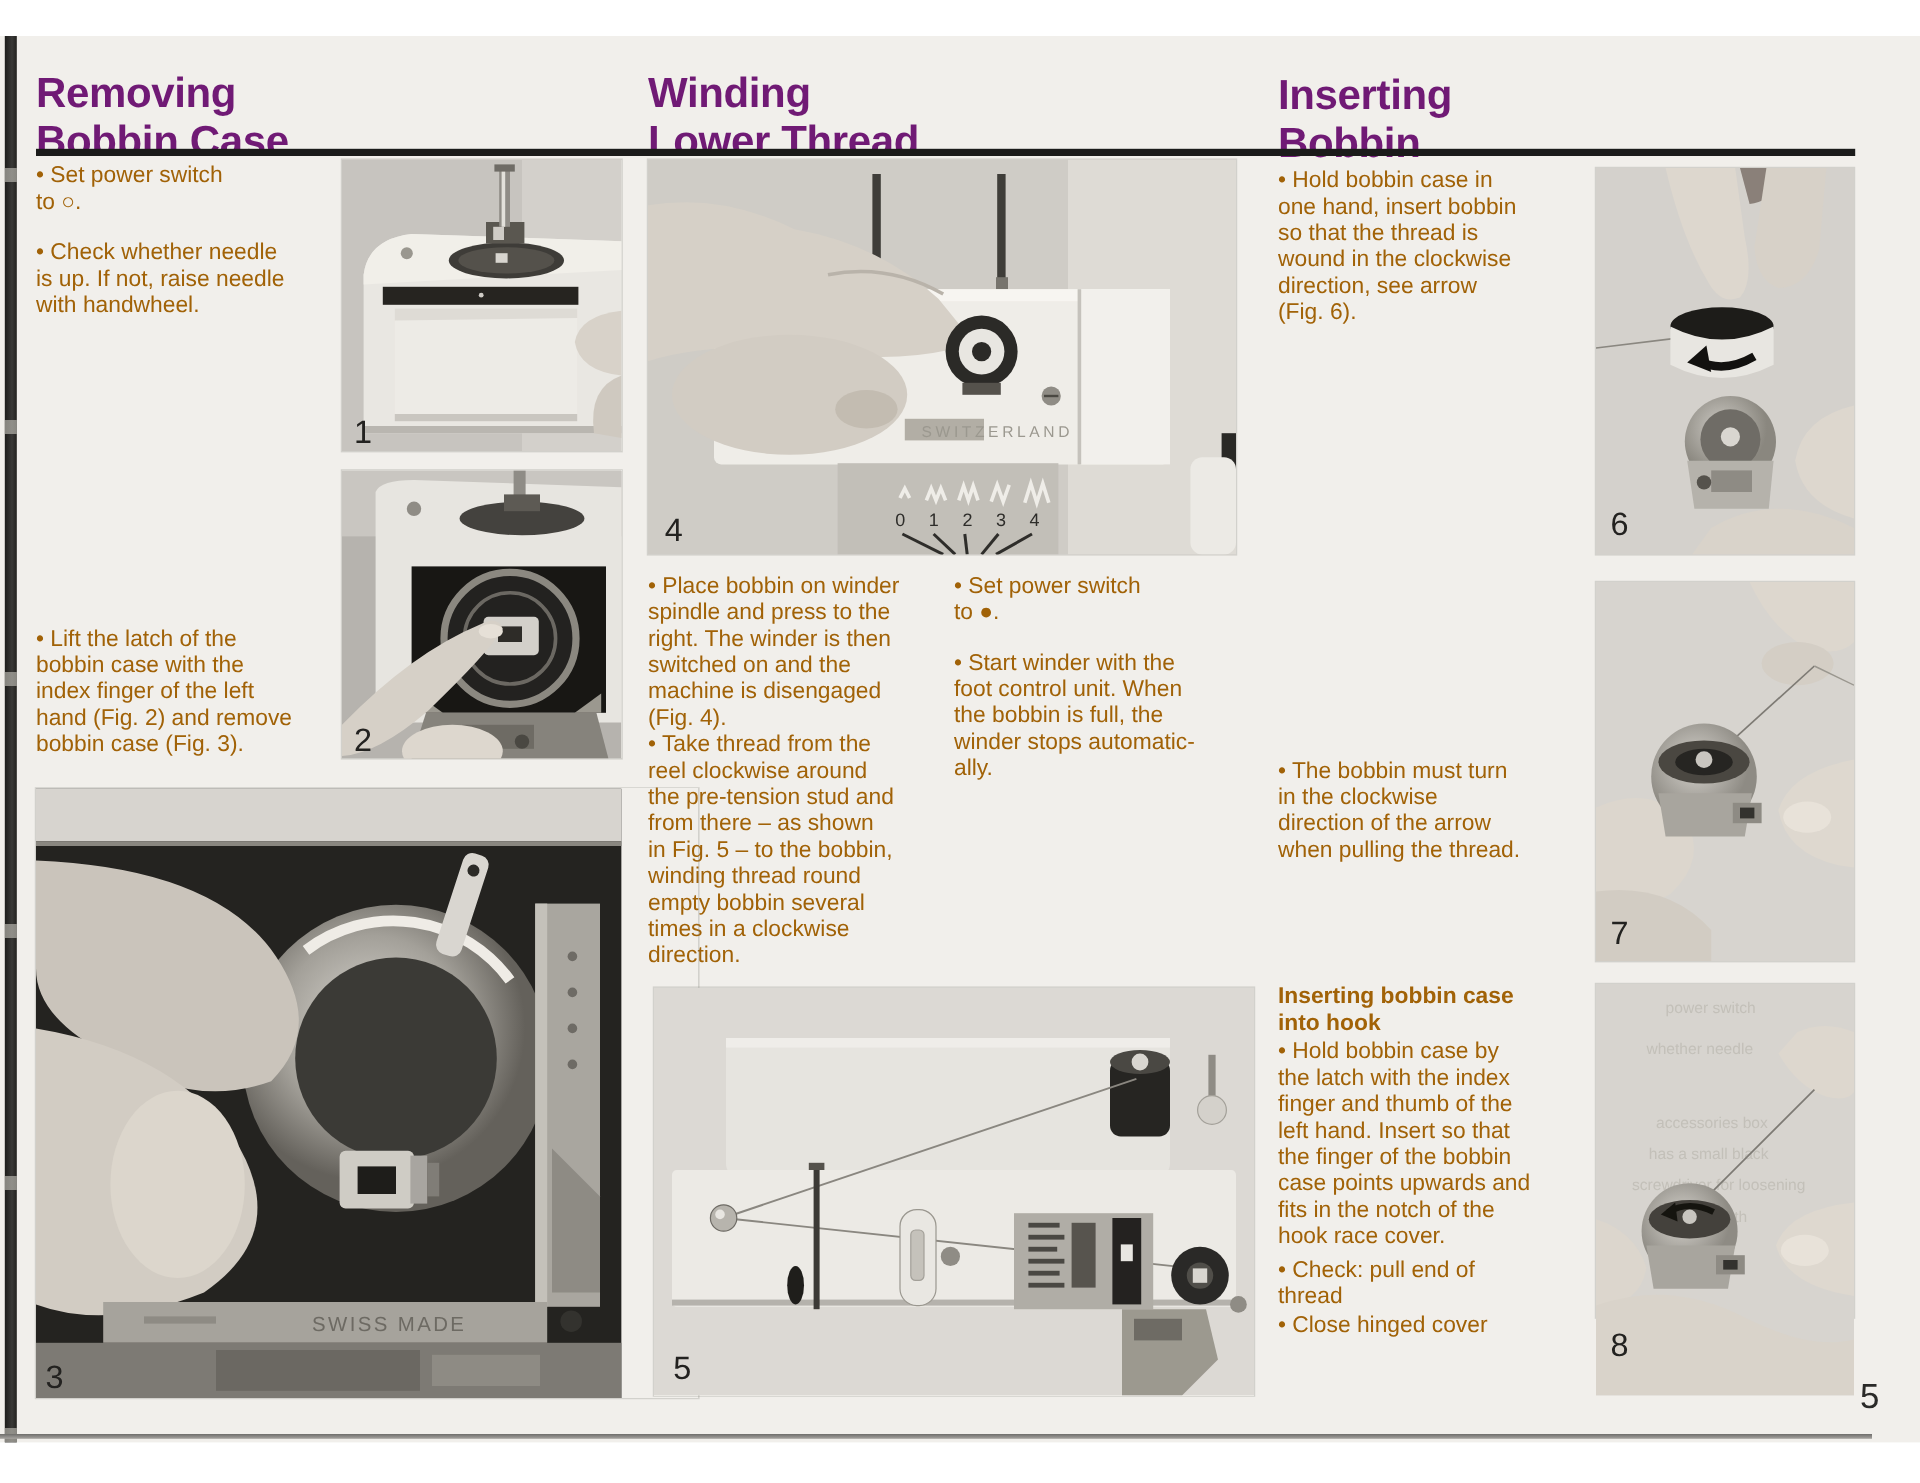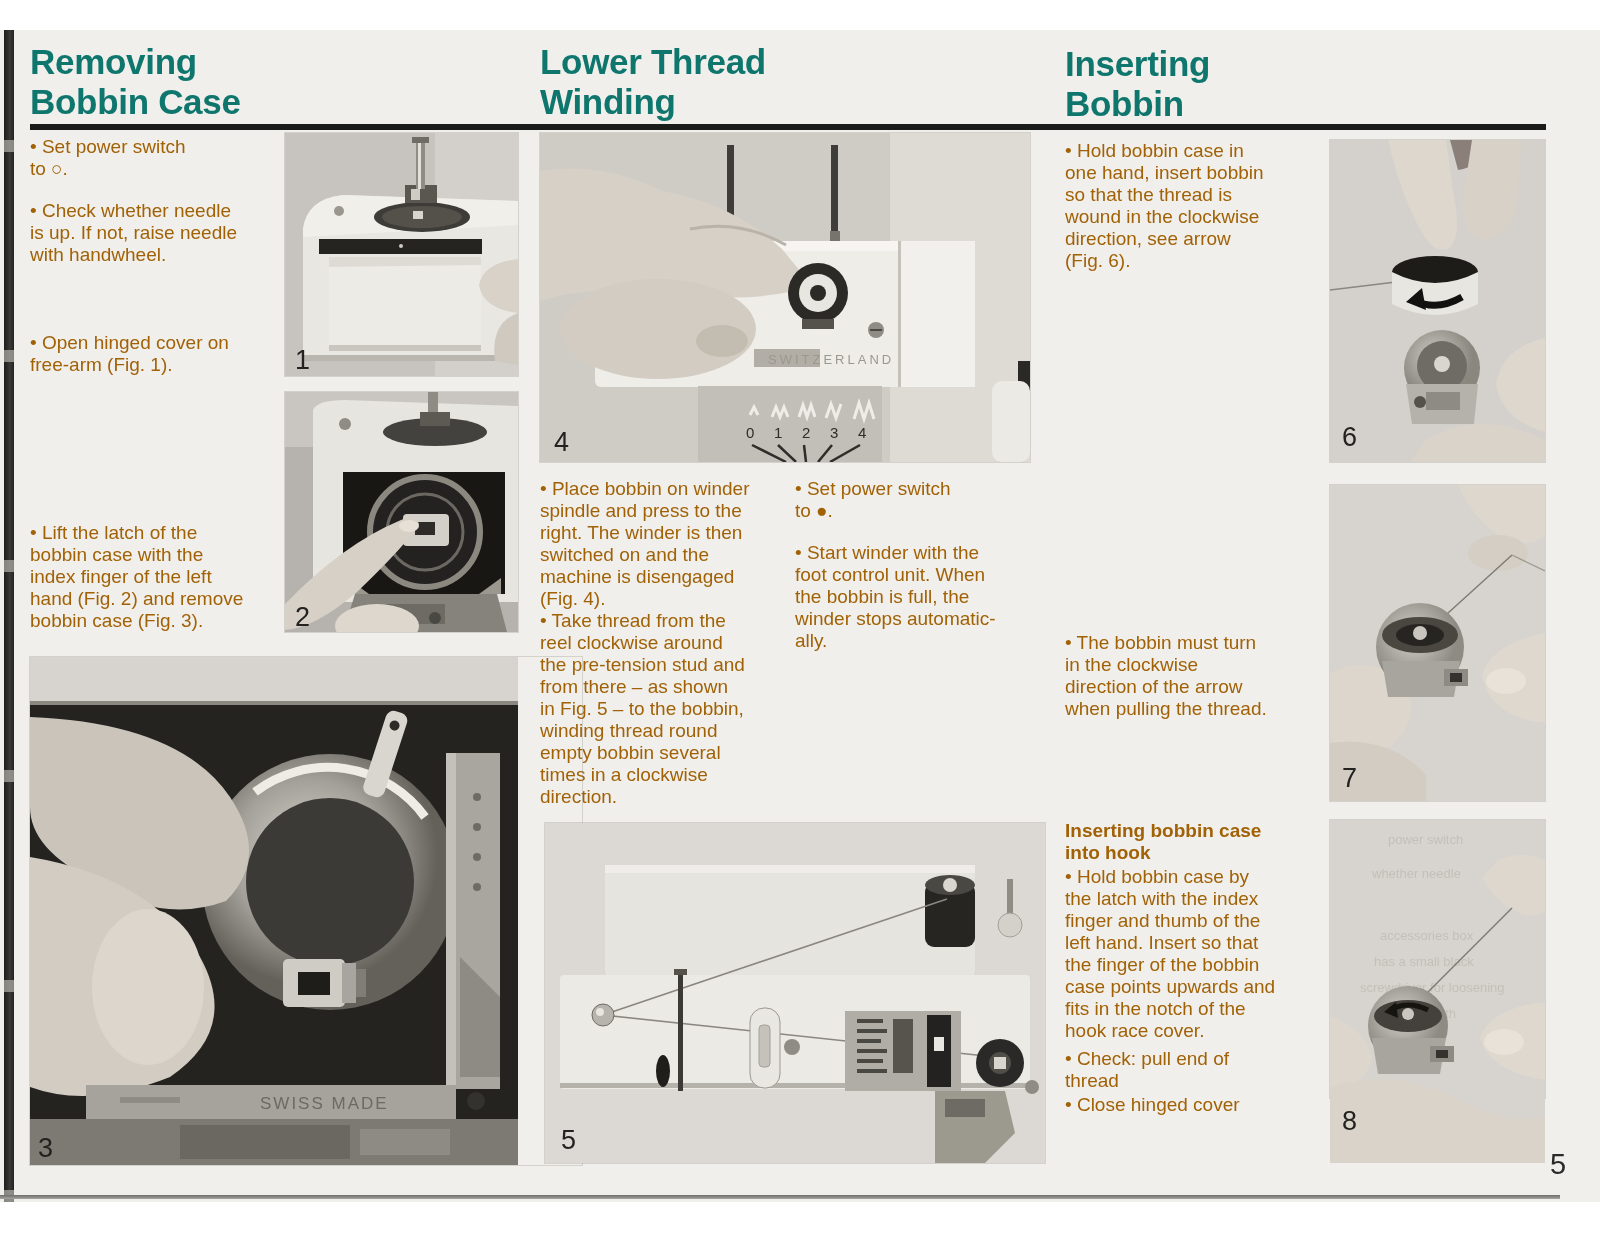--- a/index.html
+++ b/index.html
@@ -7,21 +7,21 @@
     width:1600px;height:1236px;position:relative;background:#ffffff;
     font-family:"Liberation Sans", sans-serif;color:#1e1e1d;overflow:hidden;
   }
   .page{position:absolute;left:0;top:30px;width:1600px;height:1172px;background:#f1efeb;}
   .binding{
     position:absolute;left:4px;top:0;width:10px;height:1172px;
     background:
       repeating-linear-gradient(180deg, rgba(190,188,180,0) 0 110px, rgba(190,188,180,.65) 110px 122px, rgba(190,188,180,0) 122px 210px),
       linear-gradient(90deg,#1d1d1b,#3a3937 60%,#23221f);
   }
-  .col-title{position:absolute;font-size:35px;font-weight:bold;line-height:40px;letter-spacing:-0.3px;color:#0f766e;}
+  .col-title{position:absolute;font-size:35px;font-weight:bold;line-height:40px;letter-spacing:-0.3px;color:#701a75;margin-top:16px;}
   .rule-heavy{position:absolute;left:30px;top:94px;width:1516px;height:6px;background:#1b1b1a;}
   .p{position:absolute;font-size:19px;line-height:22px;white-space:pre-line;color:#a16207;}
   .p b{font-weight:bold;}
   .p.bold{font-weight:bold;}
   .photo{position:absolute;box-shadow:0 0 0 1px rgba(120,118,112,.25);}
   .photo svg{display:block;}
   .fig-num{font-size:27px;fill:#232220;font-family:"Liberation Sans",sans-serif;}
   .footer-rule{position:absolute;left:0;top:1165px;width:1560px;height:4px;background:linear-gradient(180deg,#6f6e6b,#a7a5a1);}
   .page-number{position:absolute;left:1550px;top:1118px;font-size:29px;color:#2a2a28;}
   .bleed{font-size:13px;fill:#c3c0b9;font-family:"Liberation Sans",sans-serif;}
@@ -31,36 +31,34 @@
 <body>
 
 <div class="page">
   <div class="binding"></div>
 
   <div class="col-title" style="left:30px;top:12px;">
     <div>Removing</div>
     <div>Bobbin Case</div>
   </div>
   <div class="col-title" style="left:540px;top:12px;">
+    <div>Winding</div>
     <div>Lower Thread</div>
-    <div>Winding</div>
   </div>
   <div class="col-title" style="left:1065px;top:14px;">
     <div>Inserting</div>
     <div>Bobbin</div>
   </div>
   <div class="rule-heavy"></div>
 
   <div class="p" style="left:30px;top:106px;width:250px;">• Set power switch
 to ○.</div>
   <div class="p" style="left:30px;top:170px;width:250px;">• Check whether needle
 is up. If not, raise needle
 with handwheel.</div>
-  <div class="p" style="left:30px;top:302px;width:250px;">• Open hinged cover on
-free-arm (Fig. 1).</div>
   <div class="p" style="left:30px;top:492px;width:250px;">• Lift the latch of the
 bobbin case with the
 index finger of the left
 hand (Fig. 2) and remove
 bobbin case (Fig. 3).</div>
 
   <div class="p" style="left:540px;top:448px;width:245px;">• Place bobbin on winder
 spindle and press to the
 right. The winder is then
 switched on and the

